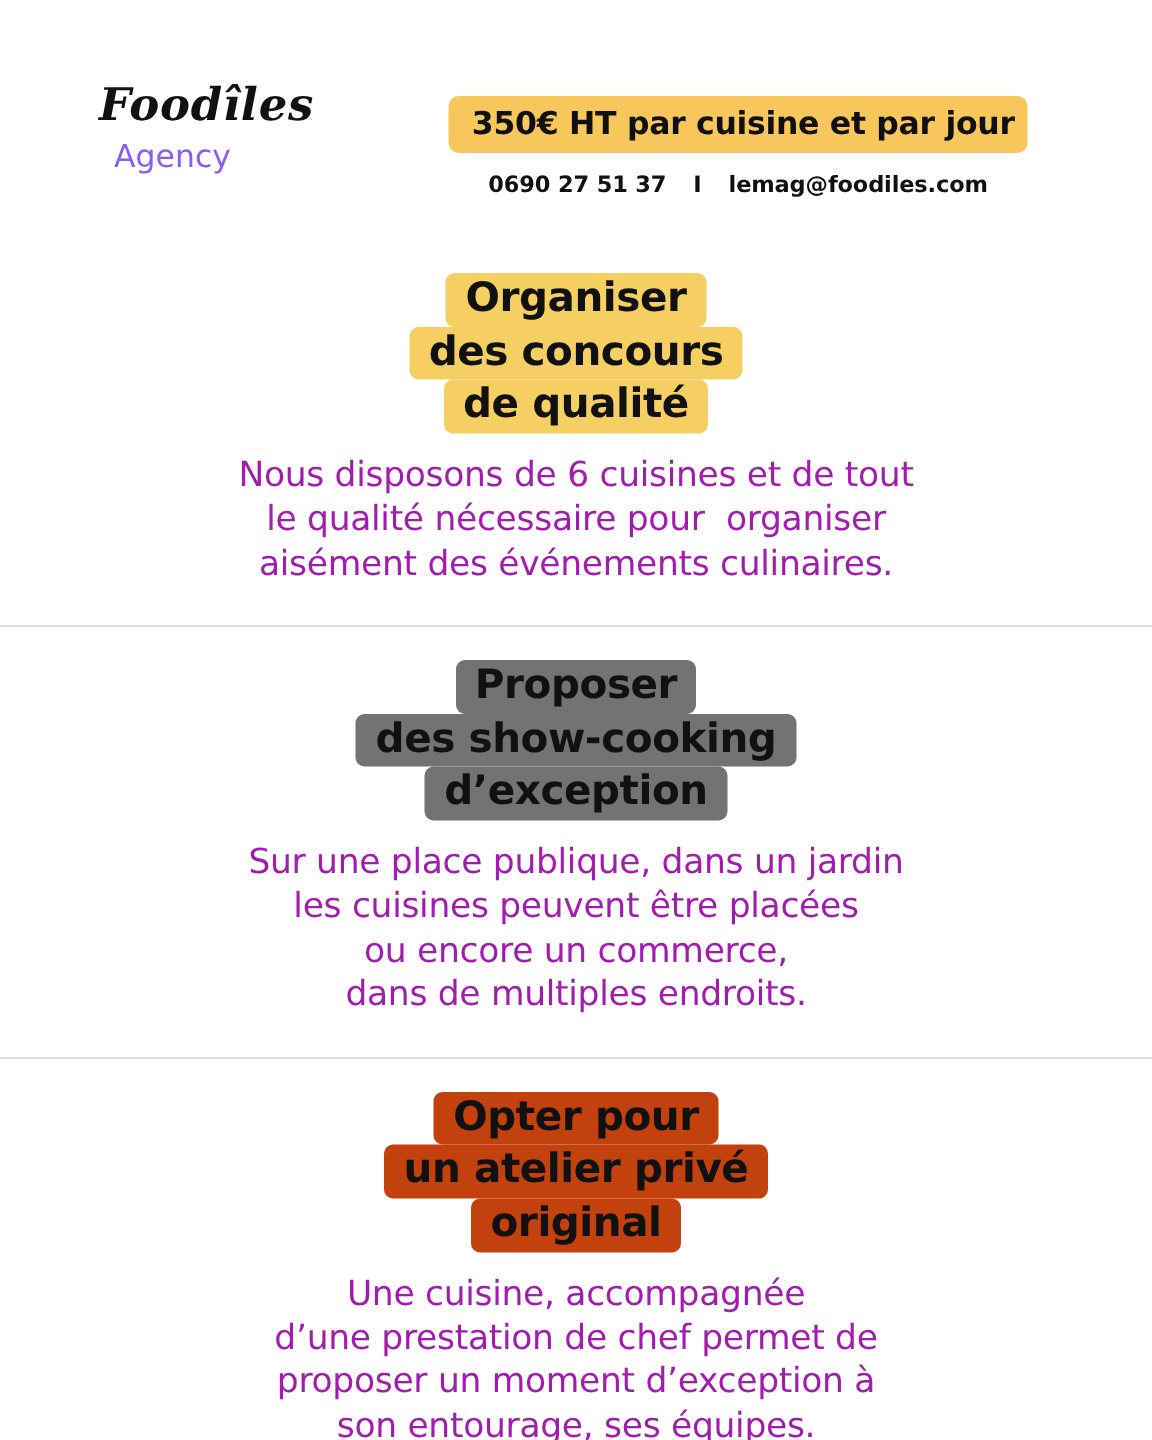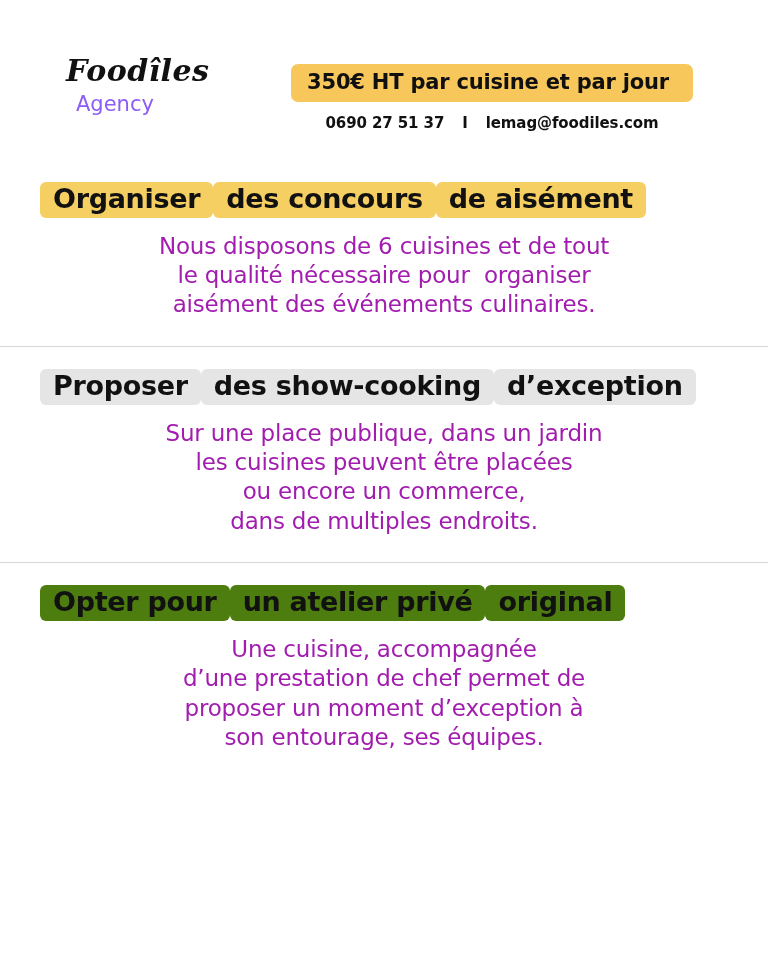--- a/index.html
+++ b/index.html
@@ -55,21 +55,21 @@
   .header-right {
     flex: 1 1 auto;
     display: flex;
     flex-direction: column;
     align-items: center;
     padding-top: 18px;
   }
   .price-badge {
     background: #f8c75b;
     border-radius: 7px;
-    padding: 6px 24px 8px 16px;
+    padding: 6px 9px 8px 16px;
     font-family: "DejaVu Sans", sans-serif;
     font-weight: bold;
     font-size: 21px;
     letter-spacing: -0.2px;
     color: #101010;
     white-space: nowrap;
   }
   .contact-line {
     margin-top: 12px;
     font-family: "DejaVu Sans", sans-serif;
@@ -94,39 +94,39 @@
     padding: 22px 40px 26px 40px;
     text-align: center;
   }
   .section + .section,
   .section.with-rule {
     border-top: 1px solid #d7d7d7;
   }
 
   .heading-wrap {
     display: flex;
-    flex-direction: row;
+    flex-direction: column;
     align-items: center;
     gap: 0px;
     margin-bottom: 14px;
   }
   .heading-line {
     display: inline-block;
     font-family: "DejaVu Sans", sans-serif;
     font-weight: bold;
     font-size: 27px;
     line-height: 1.06;
     letter-spacing: -0.3px;
     color: #111111;
     padding: 3px 13px 4px 13px;
     border-radius: 6px;
   }
   .hl-yellow { background: #f6cf63; }
-  .hl-mint   { background: #e5e5e5; }
-  .hl-coral  { background: #4d7c0f; }
+  .hl-mint   { background: #737373; }
+  .hl-coral  { background: #c2410c; }
 
   .body-text {
     font-family: "DejaVu Sans", sans-serif;
     font-size: 23px;
     line-height: 1.28;
     color: #a21caf;
     letter-spacing: -0.2px;
   }
   .body-text div {
     white-space: pre;
@@ -149,21 +149,21 @@
         <span class="contact-sep">I</span>
         <span>lemag@foodiles.com</span>
       </div>
     </div>
   </div>
 
   <div class="section">
     <div class="heading-wrap">
       <span class="heading-line hl-yellow">Organiser</span>
       <span class="heading-line hl-yellow">des concours</span>
-      <span class="heading-line hl-yellow">de aisément</span>
+      <span class="heading-line hl-yellow">de qualité</span>
     </div>
     <div class="body-text">
       <div>Nous disposons de 6 cuisines et de tout</div>
       <div>le qualité nécessaire pour  organiser</div>
       <div>aisément des événements culinaires.</div>
     </div>
   </div>
 
   <div class="section with-rule">
     <div class="heading-wrap">

